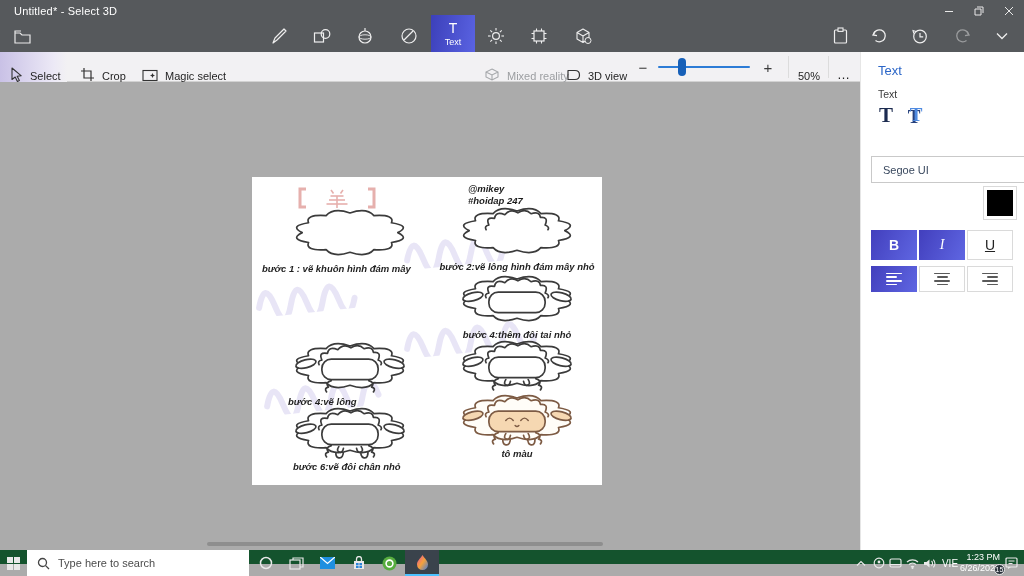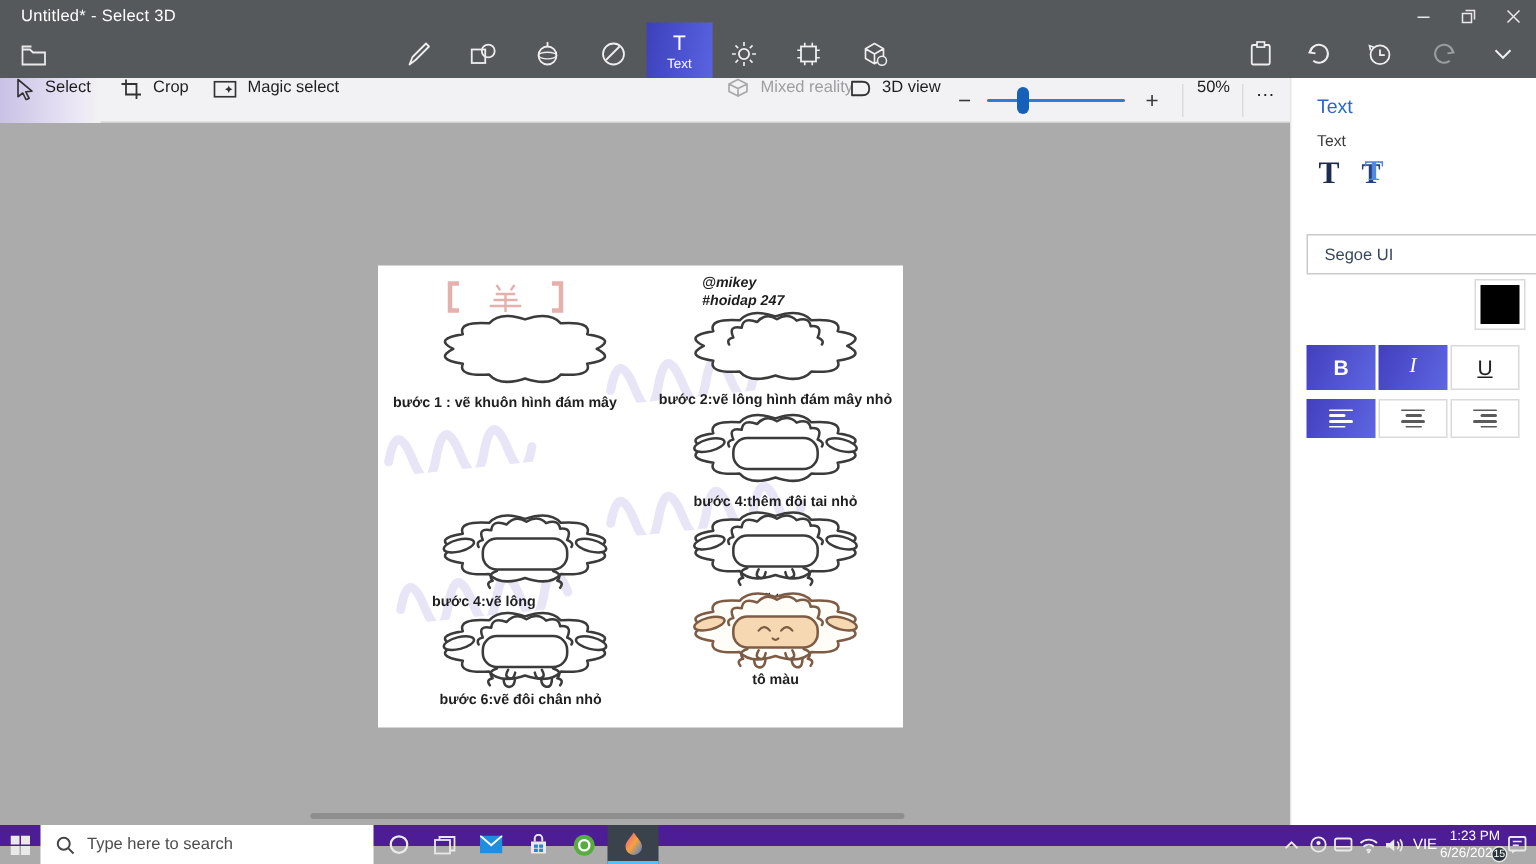--- a/index.html
+++ b/index.html
@@ -14,36 +14,36 @@
   .win-btn{position:absolute;top:0;width:30px;height:22px;display:flex;align-items:center;justify-content:center;color:#e9e9e9}
   .tb-icon{position:absolute;top:24px;width:24px;height:24px;display:flex;align-items:center;justify-content:center}
   .text-tile{position:absolute;left:431px;top:15px;width:44px;height:37px;background:linear-gradient(100deg,#3c40ba,#5a63e2);color:#fff;
     display:flex;flex-direction:column;align-items:center;justify-content:center;cursor:pointer}
   .text-tile .tt-T{font-size:14px;font-weight:400;line-height:14px}
   .text-tile .tt-lbl{font-size:9px;margin-top:2px}
   .dim{opacity:.45}
 
   
   .ribbon{position:absolute;left:0;top:52px;width:860px;height:30px;background:#f2f1f3;border-bottom:1px solid #d2d2d2;font-size:11px;color:#1f1f1f}
-  .rb-item{position:absolute;top:0;height:30px;display:flex;align-items:flex-start;gap:7px;cursor:pointer}
+  .rb-item{position:absolute;top:0;height:30px;display:flex;align-items:flex-end;gap:7px;cursor:pointer}
   .select-hl{position:absolute;left:0;top:0;width:67px;height:30px;background:linear-gradient(90deg,#c9c1e6,#ece9f6 80%,#f2f1f3)}
   .rb-gray{color:#9c9ea1}
   .rb-sep{position:absolute;top:4px;width:1px;height:22px;background:#dcdcdc}
   .zoom-track{position:absolute;left:658px;top:14px;width:92px;height:2px;background:#2d7cd6;border-radius:1px;cursor:pointer}
   .zoom-thumb{position:absolute;left:-0px;top:-8px;width:8px;height:18px;border-radius:4px;background:#1760b8}
   .zoombtn{position:absolute;top:0;height:30px;width:22px;display:flex;align-items:center;justify-content:center;font-size:15px;color:#3a3a3a;cursor:pointer}
 
   
   .workarea{position:absolute;left:0;top:82px;width:860px;height:468px;background:#ababab}
   .paint-canvas{position:absolute;left:252px;top:95px;width:350px;height:308px;background:#fff;overflow:hidden}
   .hscroll{position:absolute;left:207px;top:460px;width:396px;height:4px;background:#8e8e8e;border-radius:2px;cursor:pointer}
 
   .credit{position:absolute;left:216px;top:6px;font-size:9.5px;font-weight:700;font-style:italic;color:#1d1d1d;line-height:12px;white-space:pre}
   .cell{position:absolute;display:flex;flex-direction:column;align-items:center}
-  .cell .lbl{font-size:9.5px;font-weight:700;color:#1f1f1f;line-height:11px;margin-top:1px;text-align:center;white-space:nowrap}
+  .cell .lbl{font-size:9.5px;font-weight:700;font-style:italic;color:#1f1f1f;line-height:11px;margin-top:1px;text-align:center;white-space:nowrap}
   .cell .lbl.wrap{white-space:normal;text-align:left}
   .wm{position:absolute;opacity:.55;transform:rotate(-6deg)}
 
   
   .rpanel{position:absolute;left:860px;top:52px;width:164px;height:498px;background:#fff;border-left:1px solid #e6e6e6}
   .rp-title{position:absolute;left:17px;top:11px;font-size:13px;color:#2b66c8}
   .rp-sub{position:absolute;left:17px;top:36px;font-size:10.5px;color:#3c3c3c}
   .ttype{position:absolute;top:50px;width:26px;height:26px;display:flex;align-items:center;justify-content:center;cursor:pointer}
   .t2d{left:12px;font-family:"Liberation Serif",serif;font-weight:700;font-size:21px;color:#1c2b50}
   .t3d{left:42px;font-family:"Liberation Serif",serif;font-weight:700;font-size:19px;color:#4f8ae0;text-shadow:-2px 2px 0 #25407c}
@@ -53,21 +53,21 @@
   .swatch{width:100%;height:100%;background:#000}
   .fmt-btn{position:absolute;width:46px;height:30px;display:flex;align-items:center;justify-content:center;cursor:pointer;font-size:14px}
   .fmt-on{background:linear-gradient(115deg,#423fbd,#5f66e2);color:#fff}
   .fmt-off{background:#fff;border:1px solid #dadada;color:#222}
   .al-btn{position:absolute;width:46px;height:26px;display:flex;align-items:center;justify-content:center;cursor:pointer}
   .al-lines{display:flex;flex-direction:column;gap:2px}
   .al-lines span{display:block;height:1.6px;background:#5a5a5a;border-radius:1px}
   .al-on .al-lines span{background:#fff}
 
   
-  .taskbar{position:absolute;left:0;top:550px;width:1024px;height:14px;background:#4c1d95;color:#e9e9e9}
+  .taskbar{position:absolute;left:0;top:550px;width:1024px;height:14px;background:#14532d;color:#e9e9e9}
   .tk{position:absolute;top:0;height:26px;display:flex;align-items:center;justify-content:center;cursor:pointer}
   .searchbox{position:absolute;left:27px;top:0;width:222px;height:26px;background:#fff;display:flex;align-items:center;gap:8px;padding-left:10px;cursor:text}
   .searchbox span{font-size:11px;color:#4c4c4c}
   .app-active{background:#3a434c;border-bottom:2px solid #4cc2ff}
   .tray-txt{font-size:10px;color:#fff}
   .clock{position:absolute;right:24px;top:2px;text-align:right;font-size:9px;line-height:11px;color:#fff;cursor:default}
   .badge{position:absolute;left:-6px;bottom:1px;width:11px;height:11px;border-radius:50%;background:#2b333c;border:1px solid #e9e9e9;color:#fff;font-size:7px;display:flex;align-items:center;justify-content:center}
 </style>
 </head>
 <body>

